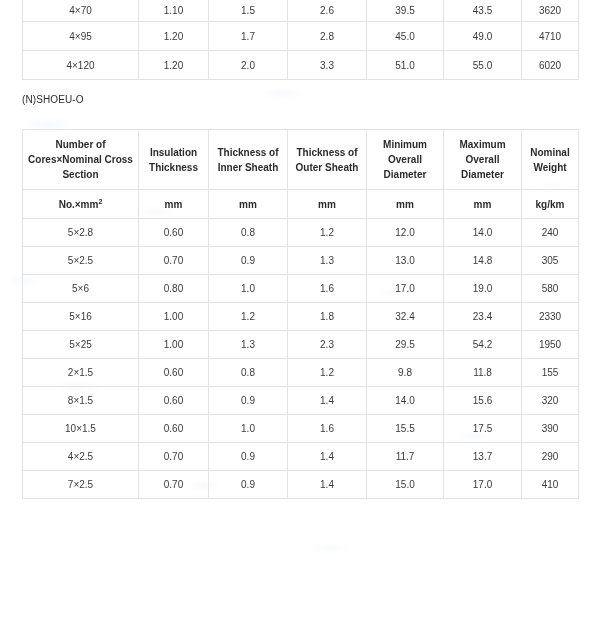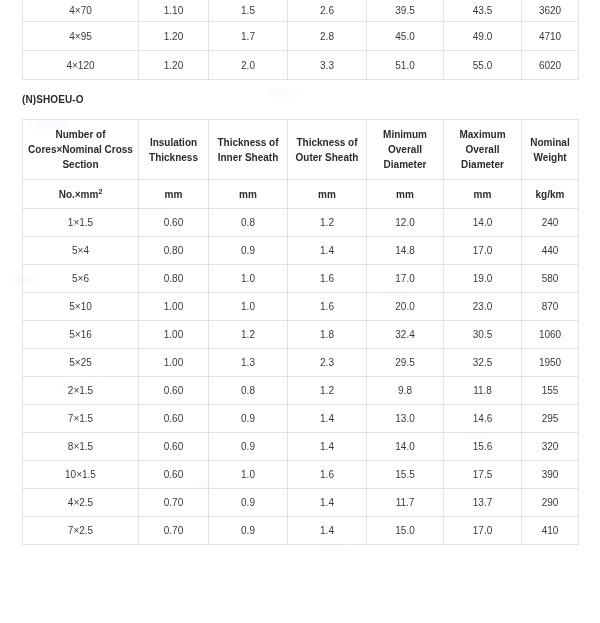--- a/index.html
+++ b/index.html
@@ -82,23 +82,23 @@
     height: 21px;
     border-top: none;
   }
 
   .gap-after-top {
     height: 14px;
   }
 
   
   .section-caption {
-    margin: 0 0 0 22px;
+    margin: 0 0 10px 22px;
     font-size: 10px;
-    font-weight: bold;
+    font-weight: normal;
     color: #2b2b2b;
     line-height: 12px;
     letter-spacing: 0.1px;
   }
 
   .gap-after-caption {
     height: 13px;
   }
 
   
@@ -229,92 +229,74 @@
         <th class="unit-head">mm</th>
         <th class="unit-head">mm</th>
         <th class="unit-head">mm</th>
         <th class="unit-head">mm</th>
         <th class="unit-head">mm</th>
         <th class="unit-head">kg/km</th>
       </tr>
     </thead>
     <tbody id="main-body">
         <tr>
-          <td>1×1.5</td>
+          <td>5×2.8</td>
           <td>0.60</td>
           <td>0.8</td>
           <td>1.2</td>
           <td>12.0</td>
           <td>14.0</td>
           <td>240</td>
         </tr>
         <tr>
-          <td>5×4</td>
-          <td>0.80</td>
+          <td>5×2.5</td>
+          <td>0.70</td>
           <td>0.9</td>
-          <td>1.4</td>
+          <td>1.3</td>
+          <td>13.0</td>
           <td>14.8</td>
-          <td>17.0</td>
-          <td>440</td>
+          <td>305</td>
         </tr>
         <tr>
           <td>5×6</td>
           <td>0.80</td>
           <td>1.0</td>
           <td>1.6</td>
           <td>17.0</td>
           <td>19.0</td>
           <td>580</td>
         </tr>
         <tr>
-          <td>5×10</td>
-          <td>1.00</td>
-          <td>1.0</td>
-          <td>1.6</td>
-          <td>20.0</td>
-          <td>23.0</td>
-          <td>870</td>
-        </tr>
-        <tr>
           <td>5×16</td>
           <td>1.00</td>
           <td>1.2</td>
           <td>1.8</td>
           <td>32.4</td>
-          <td>30.5</td>
-          <td>1060</td>
+          <td>23.4</td>
+          <td>2330</td>
         </tr>
         <tr>
           <td>5×25</td>
           <td>1.00</td>
           <td>1.3</td>
           <td>2.3</td>
           <td>29.5</td>
-          <td>32.5</td>
+          <td>54.2</td>
           <td>1950</td>
         </tr>
         <tr>
           <td>2×1.5</td>
           <td>0.60</td>
           <td>0.8</td>
           <td>1.2</td>
           <td>9.8</td>
           <td>11.8</td>
           <td>155</td>
         </tr>
         <tr>
-          <td>7×1.5</td>
-          <td>0.60</td>
-          <td>0.9</td>
-          <td>1.4</td>
-          <td>13.0</td>
-          <td>14.6</td>
-          <td>295</td>
-        </tr>
-        <tr>
           <td>8×1.5</td>
           <td>0.60</td>
           <td>0.9</td>
           <td>1.4</td>
           <td>14.0</td>
           <td>15.6</td>
           <td>320</td>
         </tr>
         <tr>
           <td>10×1.5</td>

